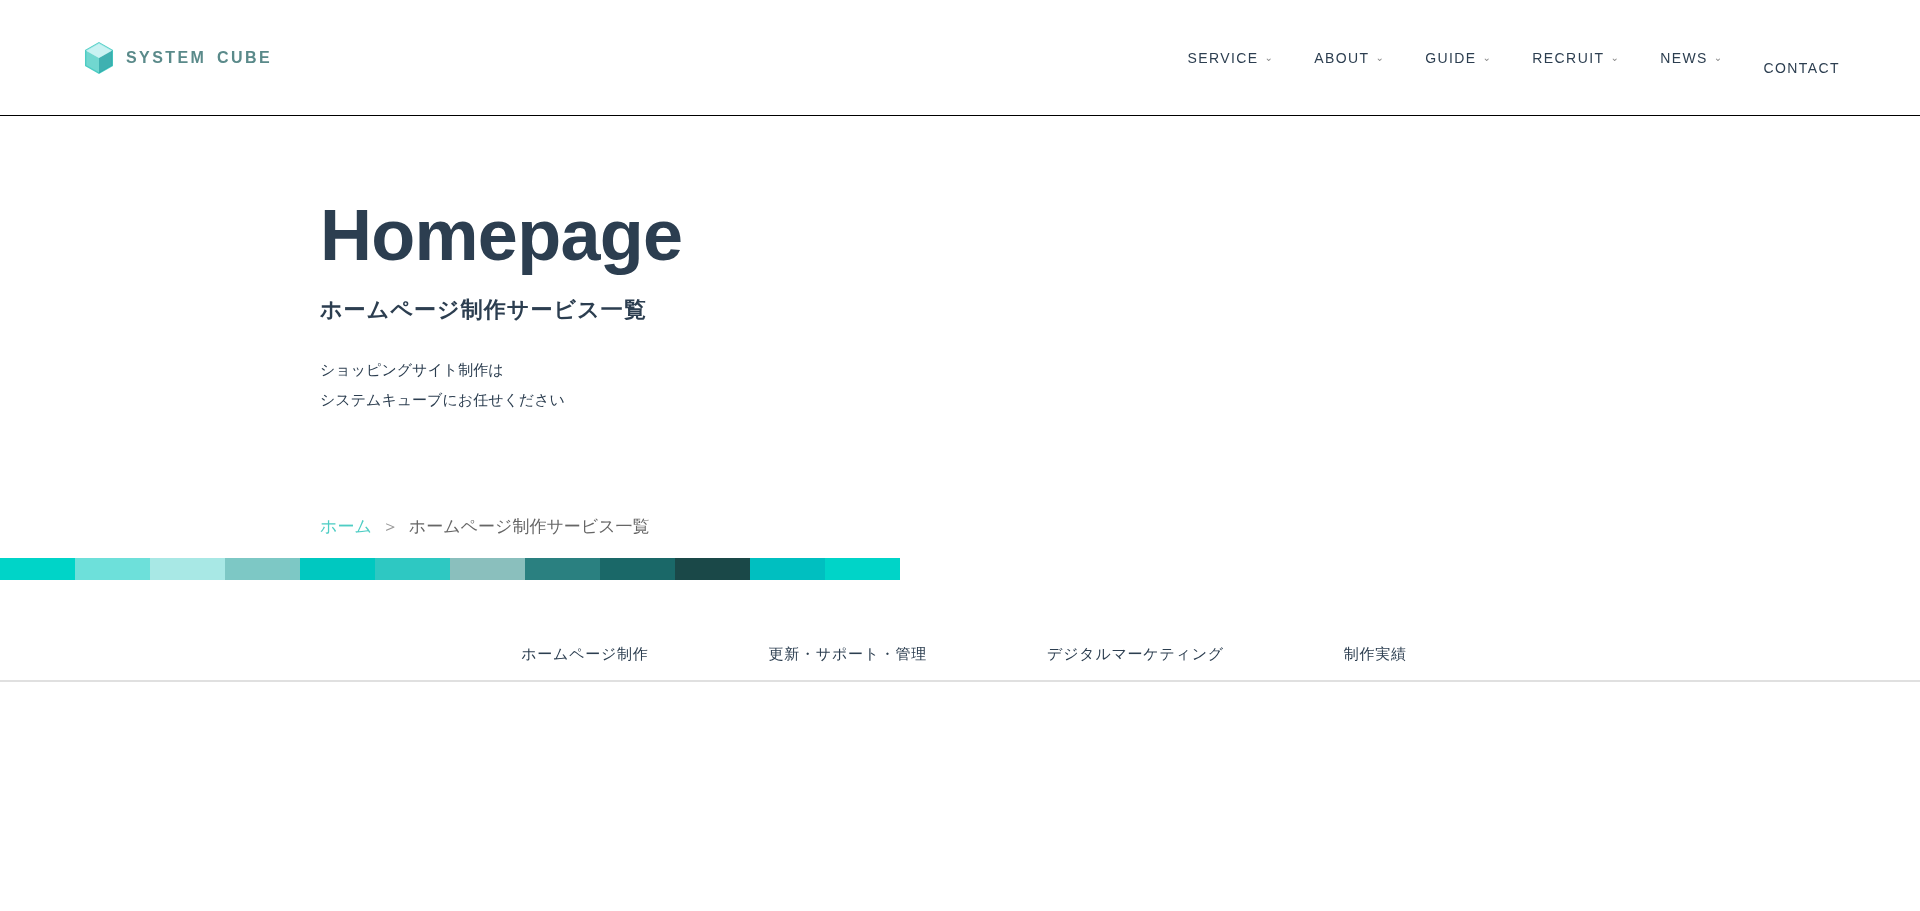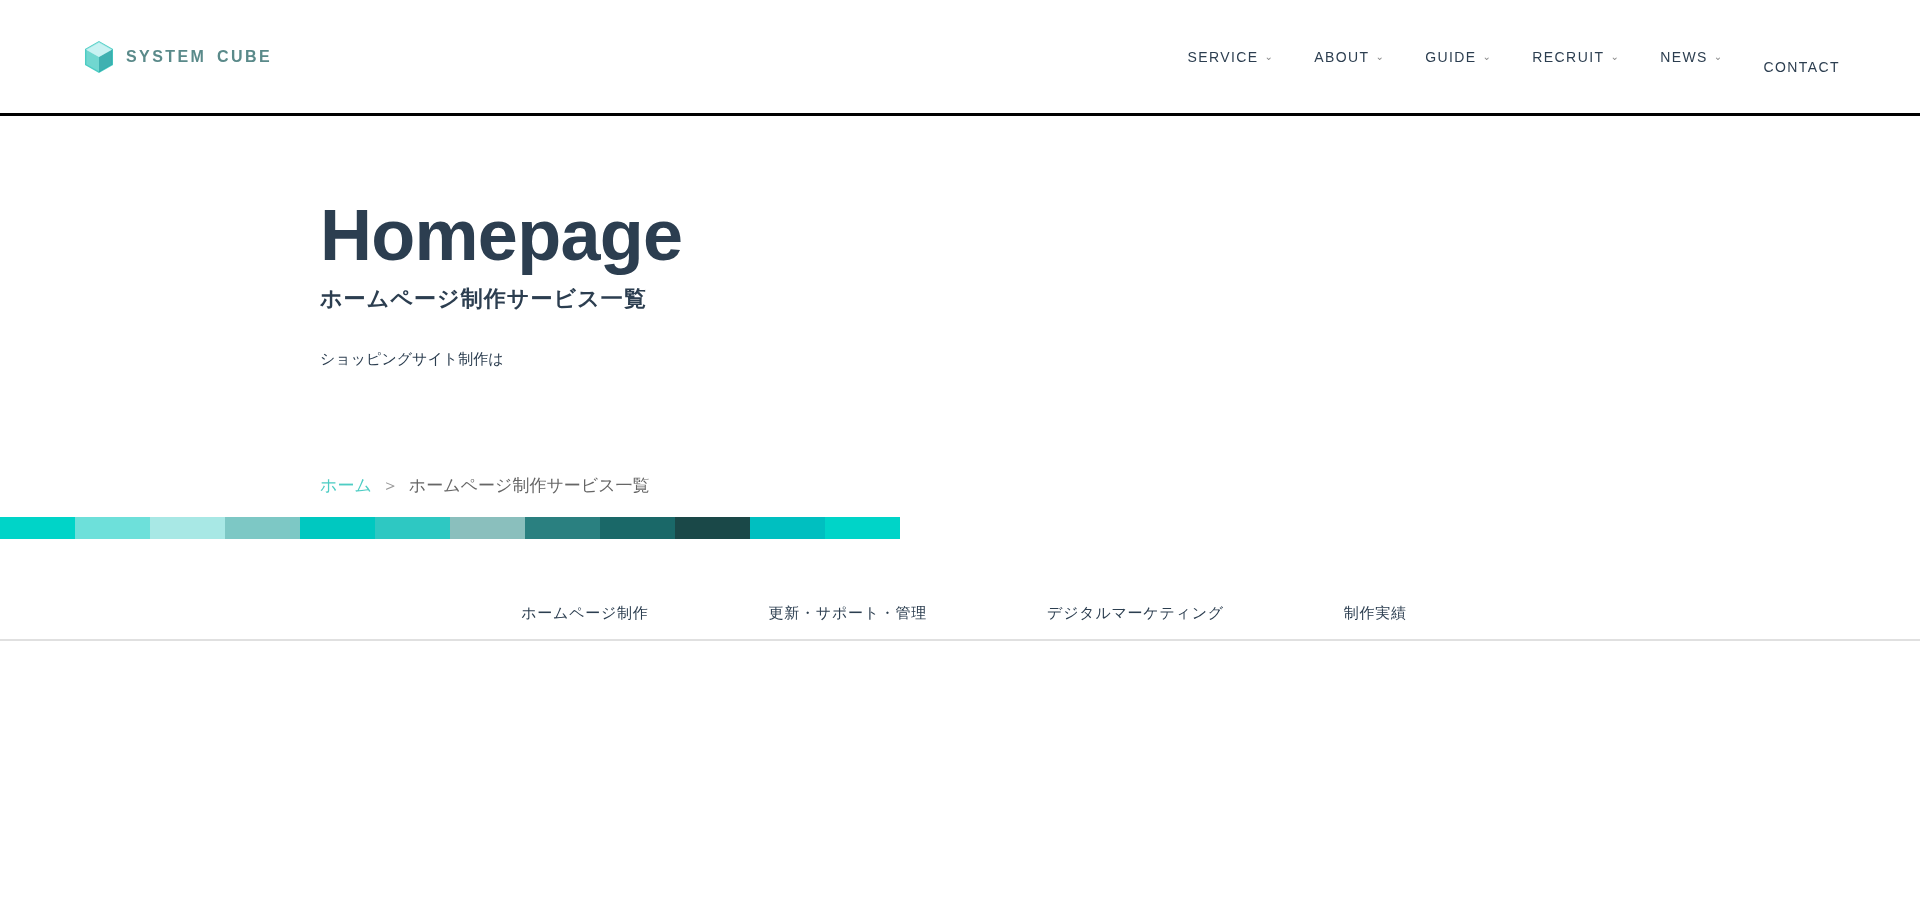--- a/index.html
+++ b/index.html
@@ -16,21 +16,21 @@
       min-height: 911px;
     }
 
     header {
       display: flex;
       align-items: center;
       justify-content: space-between;
       padding: 0 80px;
       height: 116px;
       background: #ffffff;
-      border-bottom: 3px solid #000000;
+      border-bottom: 1px solid #000000;
     }
 
     .logo-area {
       display: flex;
       align-items: center;
       gap: 8px;
     }
 
     .logo-cube {
       width: 38px;
@@ -91,21 +91,21 @@
     .hero-section {
       padding: 0 0 60px 320px;
     }
 
     .hero-title {
       font-size: 72px;
       font-weight: 700;
       color: #2c3e50;
       letter-spacing: -0.01em;
       line-height: 1.1;
-      margin-bottom: 9px;
+      margin-bottom: 20px;
     }
 
     .hero-subtitle {
       font-size: 22px;
       font-weight: 600;
       color: #2c3e50;
       margin-bottom: 30px;
       letter-spacing: 0.05em;
     }
 
@@ -214,20 +214,21 @@
     </a>
   </nav>
 </header>
 
 <main>
   <section class="hero-section">
     <h1 class="hero-title">Homepage</h1>
     <h2 class="hero-subtitle">ホームページ制作サービス一覧</h2>
     <div class="hero-description">
       <div>ショッピングサイト制作は</div>
+      <div>システムキューブにお任せください</div>
     </div>
   </section>
 
   <div class="breadcrumb-area">
     <div class="breadcrumb">
       <span class="breadcrumb-home">ホーム</span>
       <span class="breadcrumb-separator">＞</span>
       <span class="breadcrumb-current">ホームページ制作サービス一覧</span>
     </div>
   </div>

